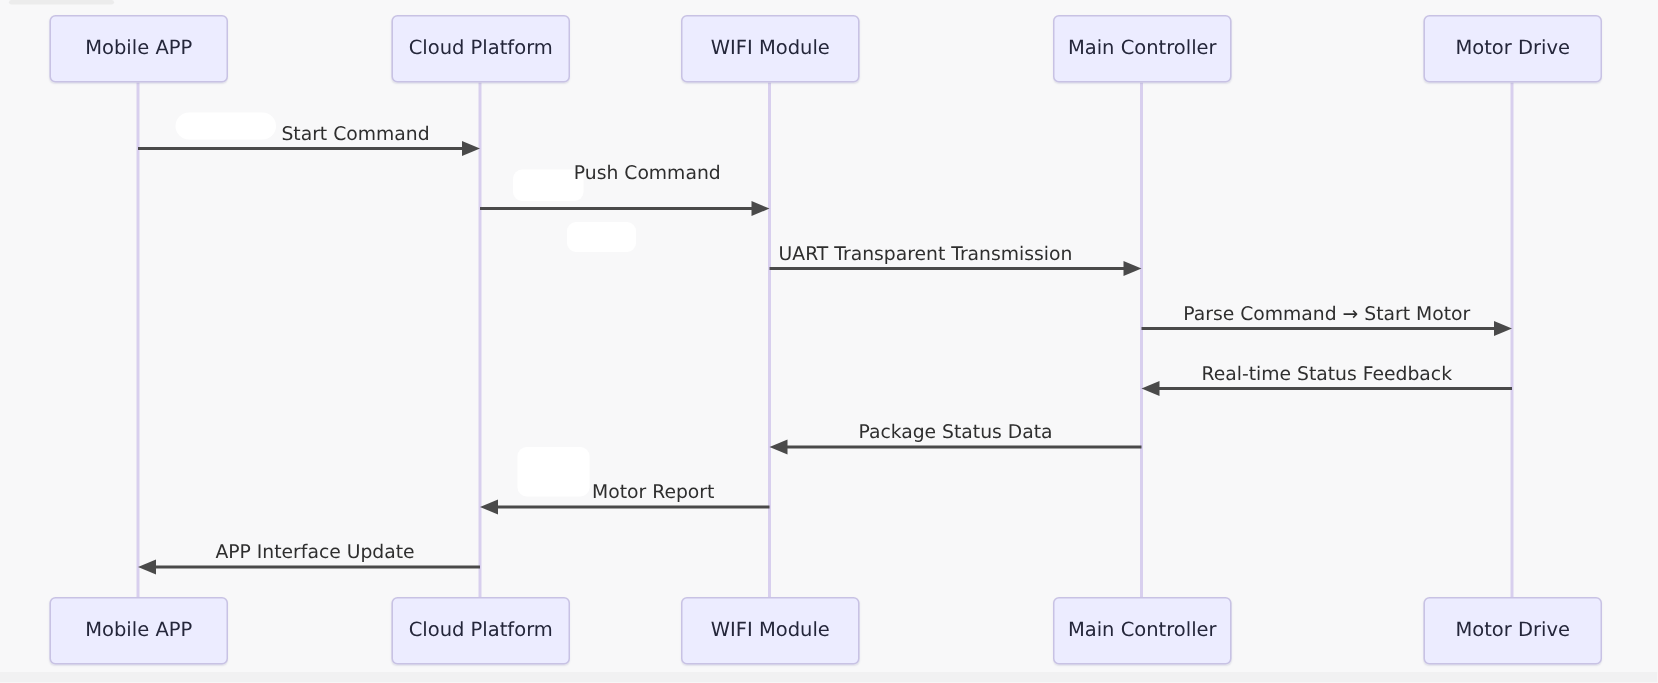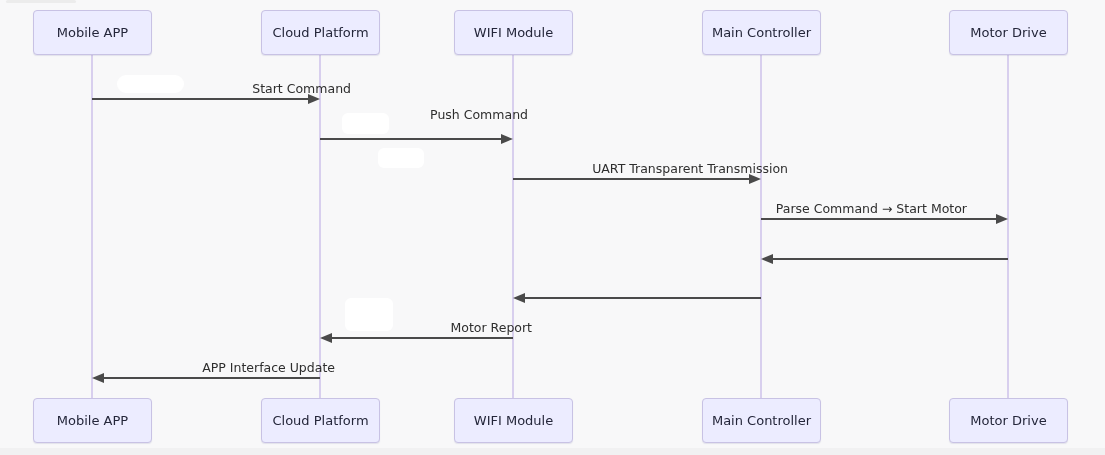--- a/index.html
+++ b/index.html
@@ -26,21 +26,21 @@
     box-shadow:0 1px 1px rgba(130,125,170,0.18);
   }
   .lifeline{
     position:absolute;
     top:55px;height:343px;width:2px;
     background:#d8cfee;
   }
   .mlabel{
     position:absolute;
     font-size:12.5px;color:#2e2e2e;
-    text-align:right;
+    text-align:center;
     height:15px;line-height:15px;
     white-space:nowrap;
   }
   .mline{
     position:absolute;height:1.5px;background:#4a4a4a;
   }
   .head{
     position:absolute;width:0;height:0;
     border-top:5px solid transparent;
     border-bottom:5px solid transparent;
@@ -111,35 +111,37 @@
   <div class="patch" style="left:345px;top:298px;width:48px;height:33px"></div>
 
   <div class="mlabel" style="left:92px;top:81px;width:228px;transform:translateX(31px)">Start Command</div>
   <div class="mline" style="left:92px;top:98px;width:217px"></div>
   <div class="head head-r" style="left:308px;top:94px"></div>
 
   <div class="mlabel" style="left:320px;top:107px;width:193px;transform:translateX(15px)">Push Command</div>
   <div class="mline" style="left:320px;top:138px;width:182px"></div>
   <div class="head head-r" style="left:501px;top:134px"></div>
 
-  <div class="mlabel" style="left:540px;top:161px;width:248px">UART Transparent Transmission</div>
+  <div class="mlabel" style="left:493px;top:161px;width:248px">UART Transparent Transmission</div>
   <div class="mline" style="left:513px;top:178px;width:237px"></div>
   <div class="head head-r" style="left:749px;top:174px"></div>
 
-  <div class="mlabel" style="left:720px;top:201px;width:247px">Parse Command → Start Motor</div>
+  <div class="mlabel" style="left:761px;top:201px;width:247px">Parse Command → Start Motor</div>
   <div class="mline" style="left:761px;top:218px;width:236px"></div>
   <div class="head head-r" style="left:996px;top:214px"></div>
 
+  <div class="mlabel" style="left:761px;top:241px;width:247px">Real-time Status Feedback</div>
   <div class="mline" style="left:772px;top:258px;width:236px"></div>
   <div class="head head-l" style="left:761px;top:254px"></div>
 
+  <div class="mlabel" style="left:513px;top:280px;width:248px">Package Status Data</div>
   <div class="mline" style="left:524px;top:297px;width:237px"></div>
   <div class="head head-l" style="left:513px;top:293px"></div>
 
   <div class="mlabel" style="left:320px;top:320px;width:193px;transform:translateX(19px)">Motor Report</div>
   <div class="mline" style="left:331px;top:337px;width:182px"></div>
   <div class="head head-l" style="left:320px;top:333px"></div>
 
-  <div class="mlabel" style="left:107px;top:360px;width:228px">APP Interface Update</div>
+  <div class="mlabel" style="left:96px;top:360px;width:228px">APP Interface Update</div>
   <div class="mline" style="left:103px;top:377px;width:217px"></div>
   <div class="head head-l" style="left:92px;top:373px"></div>
 
 </div>
 
 </body></html>

